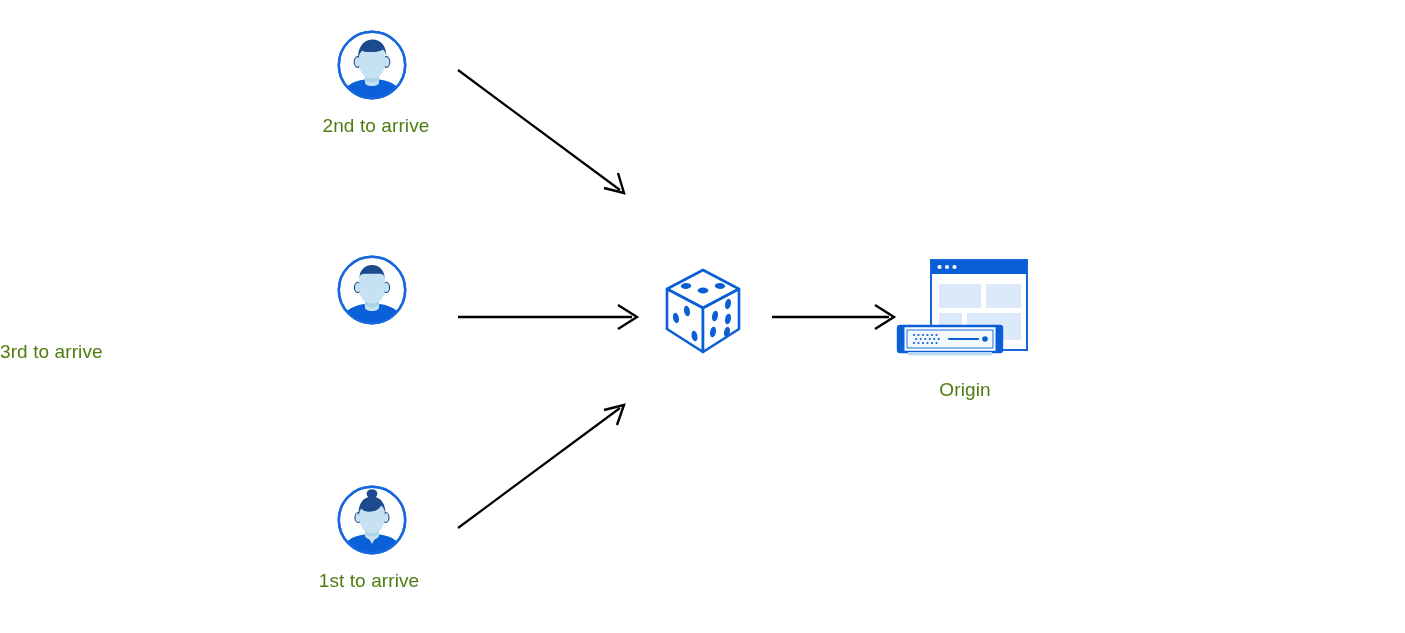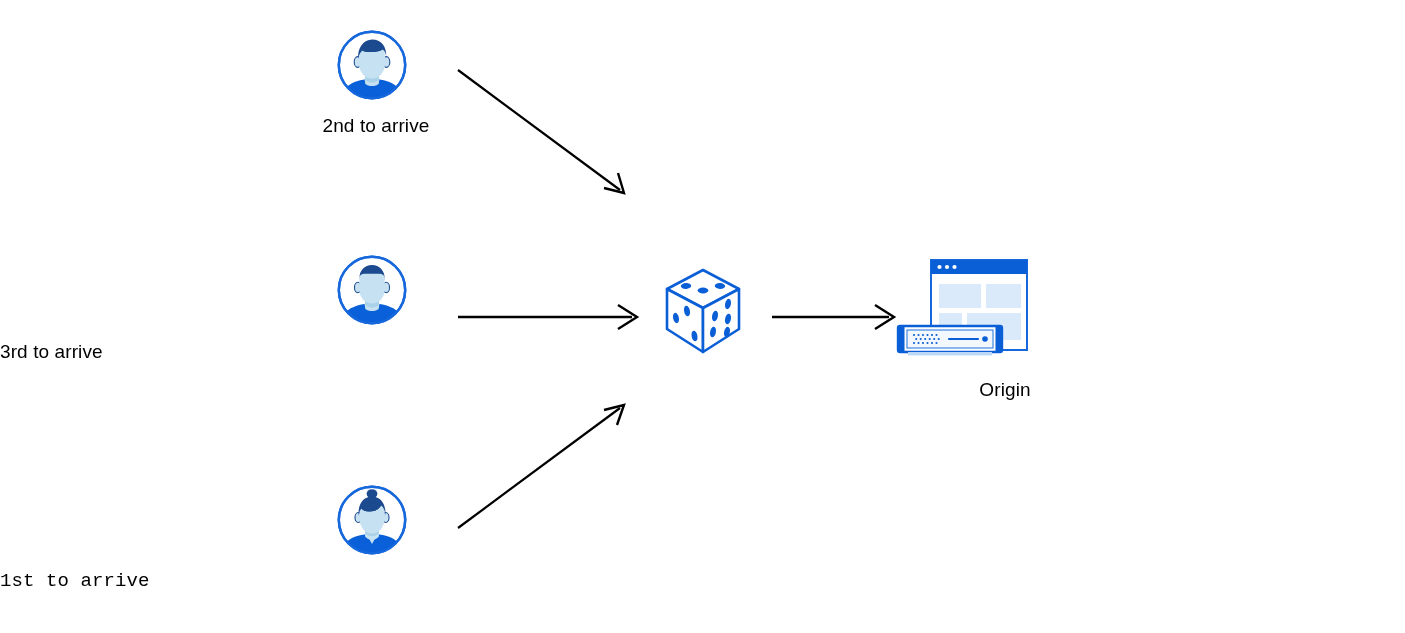--- a/index.html
+++ b/index.html
@@ -17,21 +17,21 @@
     height: 633px;
     background: #ffffff;
     overflow: hidden;
   }
   .icon-box {
     position: absolute;
   }
   .node-label {
     position: absolute;
     font-size: 19px;
-    color: #000000;
+    color: #4d7c0f;
     text-align: center;
     white-space: nowrap;
     letter-spacing: 0.1px;
   }
   .arrow-layer {
     position: absolute;
     left: 0;
     top: 0;
     width: 1405px;
     height: 633px;
@@ -139,21 +139,21 @@
         <path d="M23.6 28.5 C23.6 18.8 29.2 13.4 36 13.4 C42.8 13.4 48.4 18.8 48.4 28.5 L48.4 34.5 C48.4 43.8 42.8 49.6 36 49.6 C29.2 49.6 23.6 43.8 23.6 34.5 Z" fill="#c6e2f2"></path>
 
         <ellipse cx="36" cy="9.8" rx="5.4" ry="4.6" fill="#1b4a8f"></ellipse>
 
         <path d="M22.6 32 C21.6 20.4 27.4 12.6 36 12.6 C44.6 12.6 50.4 20.4 49.4 32 C49.2 27 47.6 23.4 45 21.6 C43 25.6 38.6 27.6 33 27.6 C29.4 27.6 26.8 26.6 25.4 24.6 C23.9 26.4 22.9 29 22.6 32 Z" fill="#1b4a8f"></path>
         <path d="M25.4 24.6 C26.8 26.6 29.4 27.6 33 27.6 C38.6 27.6 43 25.6 45 21.6 C43.2 17.2 40 14.8 36 14.8 C31 14.8 27 18.4 25.4 24.6 Z" fill="#1b4a8f"></path>
       </g>
       <circle cx="36" cy="36" r="33.2" fill="none" stroke="#1668dc" stroke-width="2.4"></circle>
     </svg>
   </div>
-  <div class="node-label" style="left:0; top:570px; width:738px; text-align:left;font-family:Liberation Mono, monospace;">1st to arrive</div>
+  <div class="node-label" style="left:0; top:570px; width:738px; text-align:center;">1st to arrive</div>
 
   <div class="icon-box" style="left:660px; top:266px; width:86px; height:92px;">
     <svg class="dice-svg" width="86" height="92" viewBox="0 0 86 92">
       <g stroke="#0b5fd6" stroke-width="2.6" stroke-linejoin="round" fill="#ffffff">
 
         <path d="M43 4 L79 23 L43 42 L7 23 Z"></path>
 
         <path d="M7 23 L43 42 L43 86 L7 63 Z"></path>
 
         <path d="M79 23 L79 63 L43 86 L43 42 Z"></path>
@@ -222,15 +222,15 @@
             <circle cx="42" cy="88" r="1.05"></circle>
             <circle cx="46.5" cy="88" r="1.05"></circle>
         </g>
         <line x1="59" y1="84" x2="88" y2="84" stroke="#0b5fd6" stroke-width="2.2" stroke-linecap="round"></line>
         <circle cx="95" cy="84" r="2.8" fill="#0b5fd6"></circle>
 
         <rect x="18" y="97" width="84" height="3.4" fill="#bcd9f7"></rect>
       </g>
     </svg>
   </div>
-  <div class="node-label" style="left:930px; top:379px; width:150px; text-align:center;">Origin</div>
+  <div class="node-label" style="left:890px; top:379px; width:150px; text-align:center;">Origin</div>
 
 </div>
 
 </body></html>

